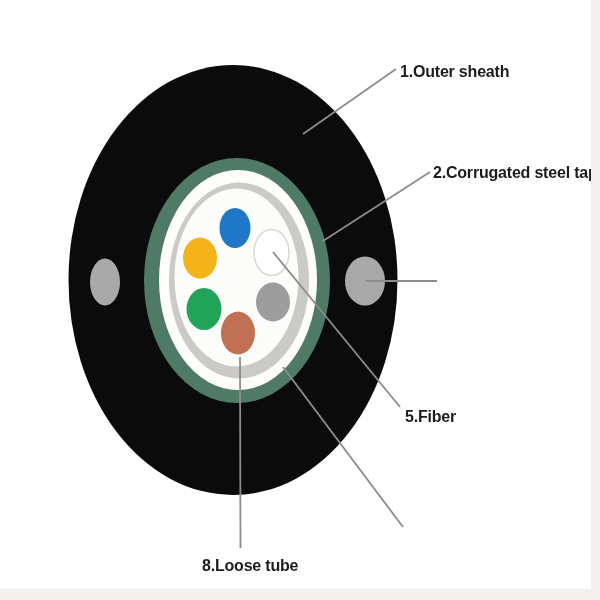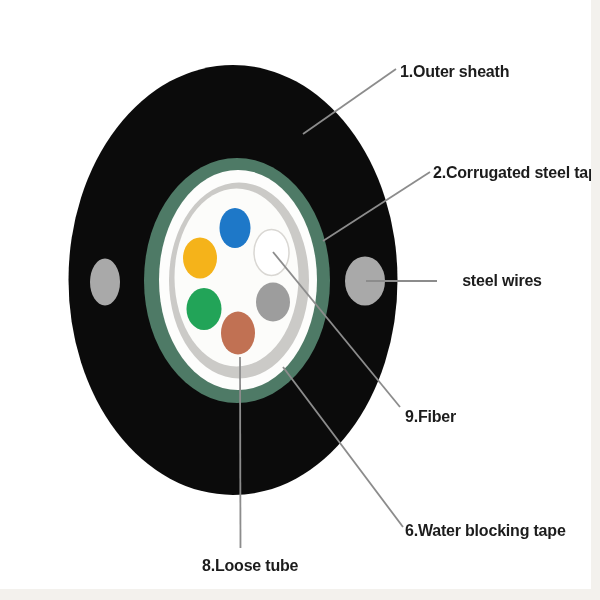--- a/index.html
+++ b/index.html
@@ -93,24 +93,22 @@
     <line x1="273" y1="252" x2="400" y2="407" stroke-width="1.8" stroke="#8c8c8c"></line>
     <line x1="240" y1="357" x2="240.5" y2="548" stroke-width="1.8" stroke="#8c8c8c"></line>
     <line x1="283" y1="367" x2="403" y2="527" stroke-width="1.8" stroke="#8c8c8c"></line>
   </svg>
 
   <div class="callout lbl-1">1.Outer sheath</div>
 
   <div class="callout lbl-2">2.Corrugated steel tape</div>
 
   <div class="callout two-line lbl-3">
-    <span>steel wires</span>
   </div>
 
-  <div class="callout lbl-4">9.Fiber</div>
+  <div class="callout lbl-4">5.Fiber</div>
 
   <div class="callout lbl-5">8.Loose tube</div>
 
-  <div class="callout lbl-6">6.Water blocking tape</div>
 
   <div class="edge-band-right"></div>
   <div class="edge-band-bottom"></div>
 </div>
 
 </body></html>

